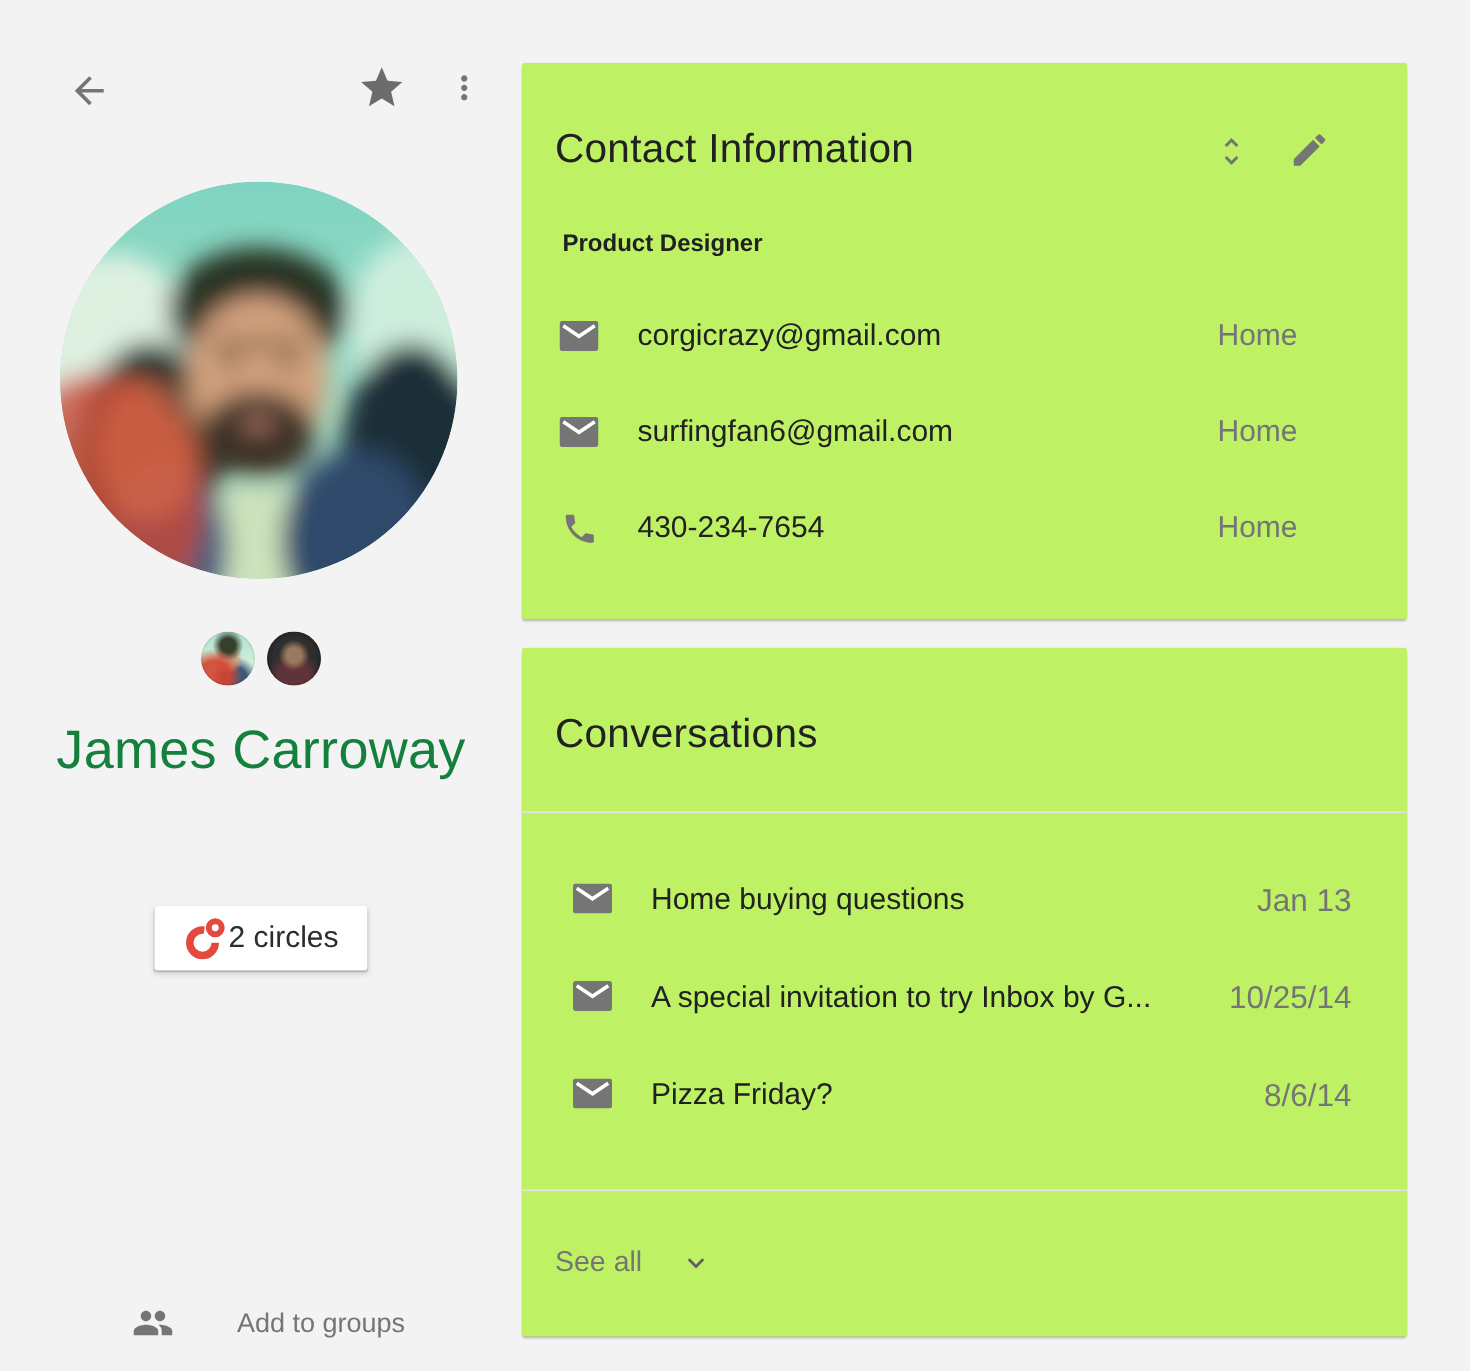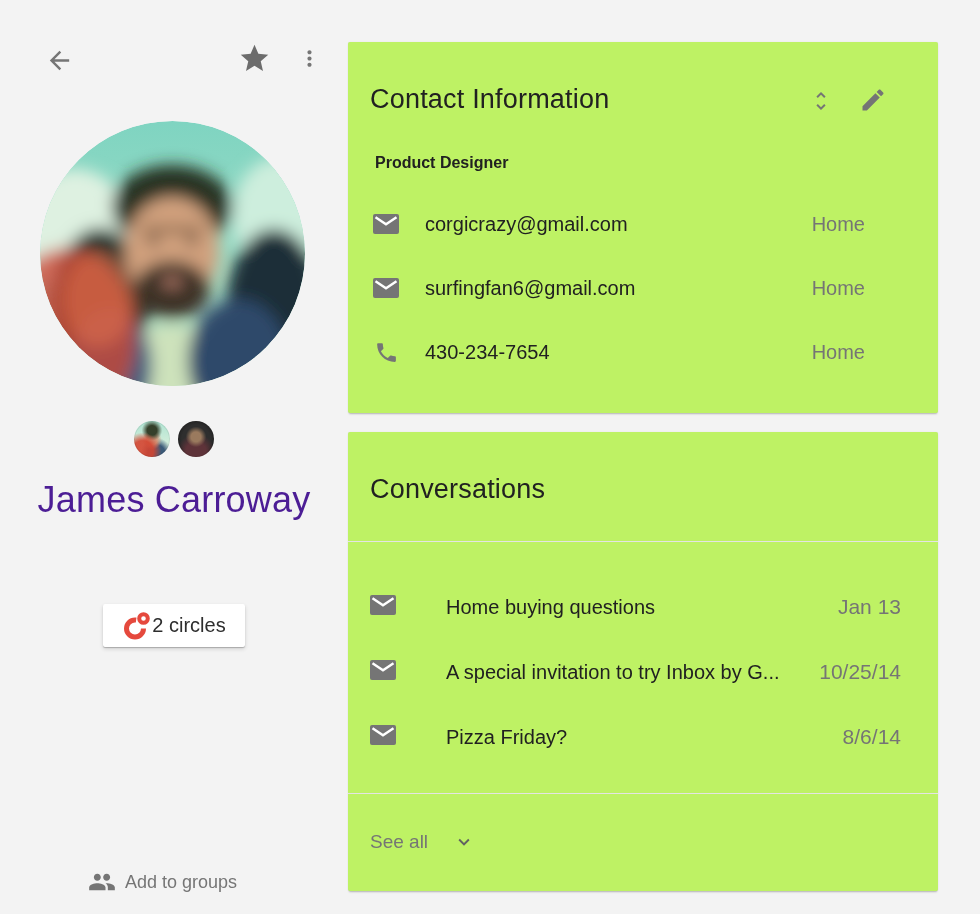--- a/index.html
+++ b/index.html
@@ -21,29 +21,29 @@
      radial-gradient(circle at 50% 26%, #35402a 0 15%, rgba(53,64,42,0) 32%),
      radial-gradient(circle at 50% 52%, #cfa183 0 20%, rgba(207,161,131,0) 38%),
      radial-gradient(circle at 62% 90%, #3c5a78 0 22%, rgba(60,90,120,0) 40%),
      linear-gradient(180deg,#aee3d2,#e7f3df);}
   .mini-avatar.a2{background:
      radial-gradient(circle at 50% 44%, #9a7a5e 0 18%, rgba(154,122,94,0) 38%),
      radial-gradient(circle at 50% 86%, #5e3339 0 28%, rgba(94,51,57,0) 52%),
      radial-gradient(circle at 50% 50%, #2e2e2e 0 55%, #141414 100%);}
 
   .person-name{position:absolute;left:0;top:479px;width:348px;text-align:center;
-     font-size:36px;color:#4c1d95;letter-spacing:.2px;}
+     font-size:36px;color:#15803d;letter-spacing:.2px;}
 
   .circles-btn{position:absolute;left:103px;top:604px;width:142px;height:43px;background:#fff;
      border:none;border-radius:2px;box-shadow:0 1px 1px rgba(0,0,0,.22),0 2px 4px rgba(0,0,0,.14);
      display:flex;align-items:center;justify-content:center;gap:0;cursor:pointer;
      font-family:inherit;}
   .circles-btn .lbl{font-size:20px;color:#2d2d2d;}
 
-  .add-groups{position:absolute;left:88px;top:868px;display:flex;align-items:center;gap:9px;cursor:pointer;}
+  .add-groups{position:absolute;left:88px;top:868px;display:flex;align-items:center;gap:42px;cursor:pointer;}
   .add-groups .lbl{font-size:18px;color:#757575;}
 
   
   .card{position:absolute;left:348px;width:590px;background:#bef264;border-radius:2px;
      box-shadow:0 0 1px rgba(0,0,0,.14),0 2px 2px -1px rgba(0,0,0,.25);box-sizing:border-box;}
   #contact-card{top:42px;height:371px;}
   #conversations-card{top:432px;height:459px;}
 
   .card-title{position:absolute;left:22px;top:42px;font-size:27px;color:#212121;letter-spacing:.2px;}
 
@@ -54,21 +54,21 @@
 
   .c-row{position:absolute;left:25px;right:0;height:30px;display:flex;align-items:center;}
   .c-row .ic{width:26px;display:flex;justify-content:center;line-height:0;flex:none;}
   .c-row .val{margin-left:26px;font-size:20px;color:#212121;white-space:nowrap;}
   .c-row .tag{position:absolute;right:73px;font-size:20px;color:#757575;}
   #crow-0{top:167px;} #crow-1{top:231px;} #crow-2{top:295px;}
 
   .divider{position:absolute;left:0;right:0;height:0;border-top:1px solid #e4e4e4;}
   #conv-divider-top{top:109px;} #conv-divider-bottom{top:361px;}
 
-  .v-row{position:absolute;left:22px;right:0;height:30px;display:flex;align-items:flex-end;cursor:pointer;gap:24px;}
+  .v-row{position:absolute;left:34px;right:0;height:30px;display:flex;align-items:flex-start;cursor:pointer;}
   .v-row .subj{margin-left:26px;font-size:20px;color:#212121;white-space:nowrap;overflow:hidden;max-width:420px;}
   .v-row .date{position:absolute;right:37px;font-size:21px;color:#757575;}
   #vrow-0{top:157px;} #vrow-1{top:222px;} #vrow-2{top:287px;}
 
   .see-all{position:absolute;left:22px;top:396px;height:28px;display:flex;align-items:center;gap:25px;cursor:pointer;}
   .see-all .lbl{font-size:19px;color:#757575;}
 </style>
 </head>
 <body>
 

